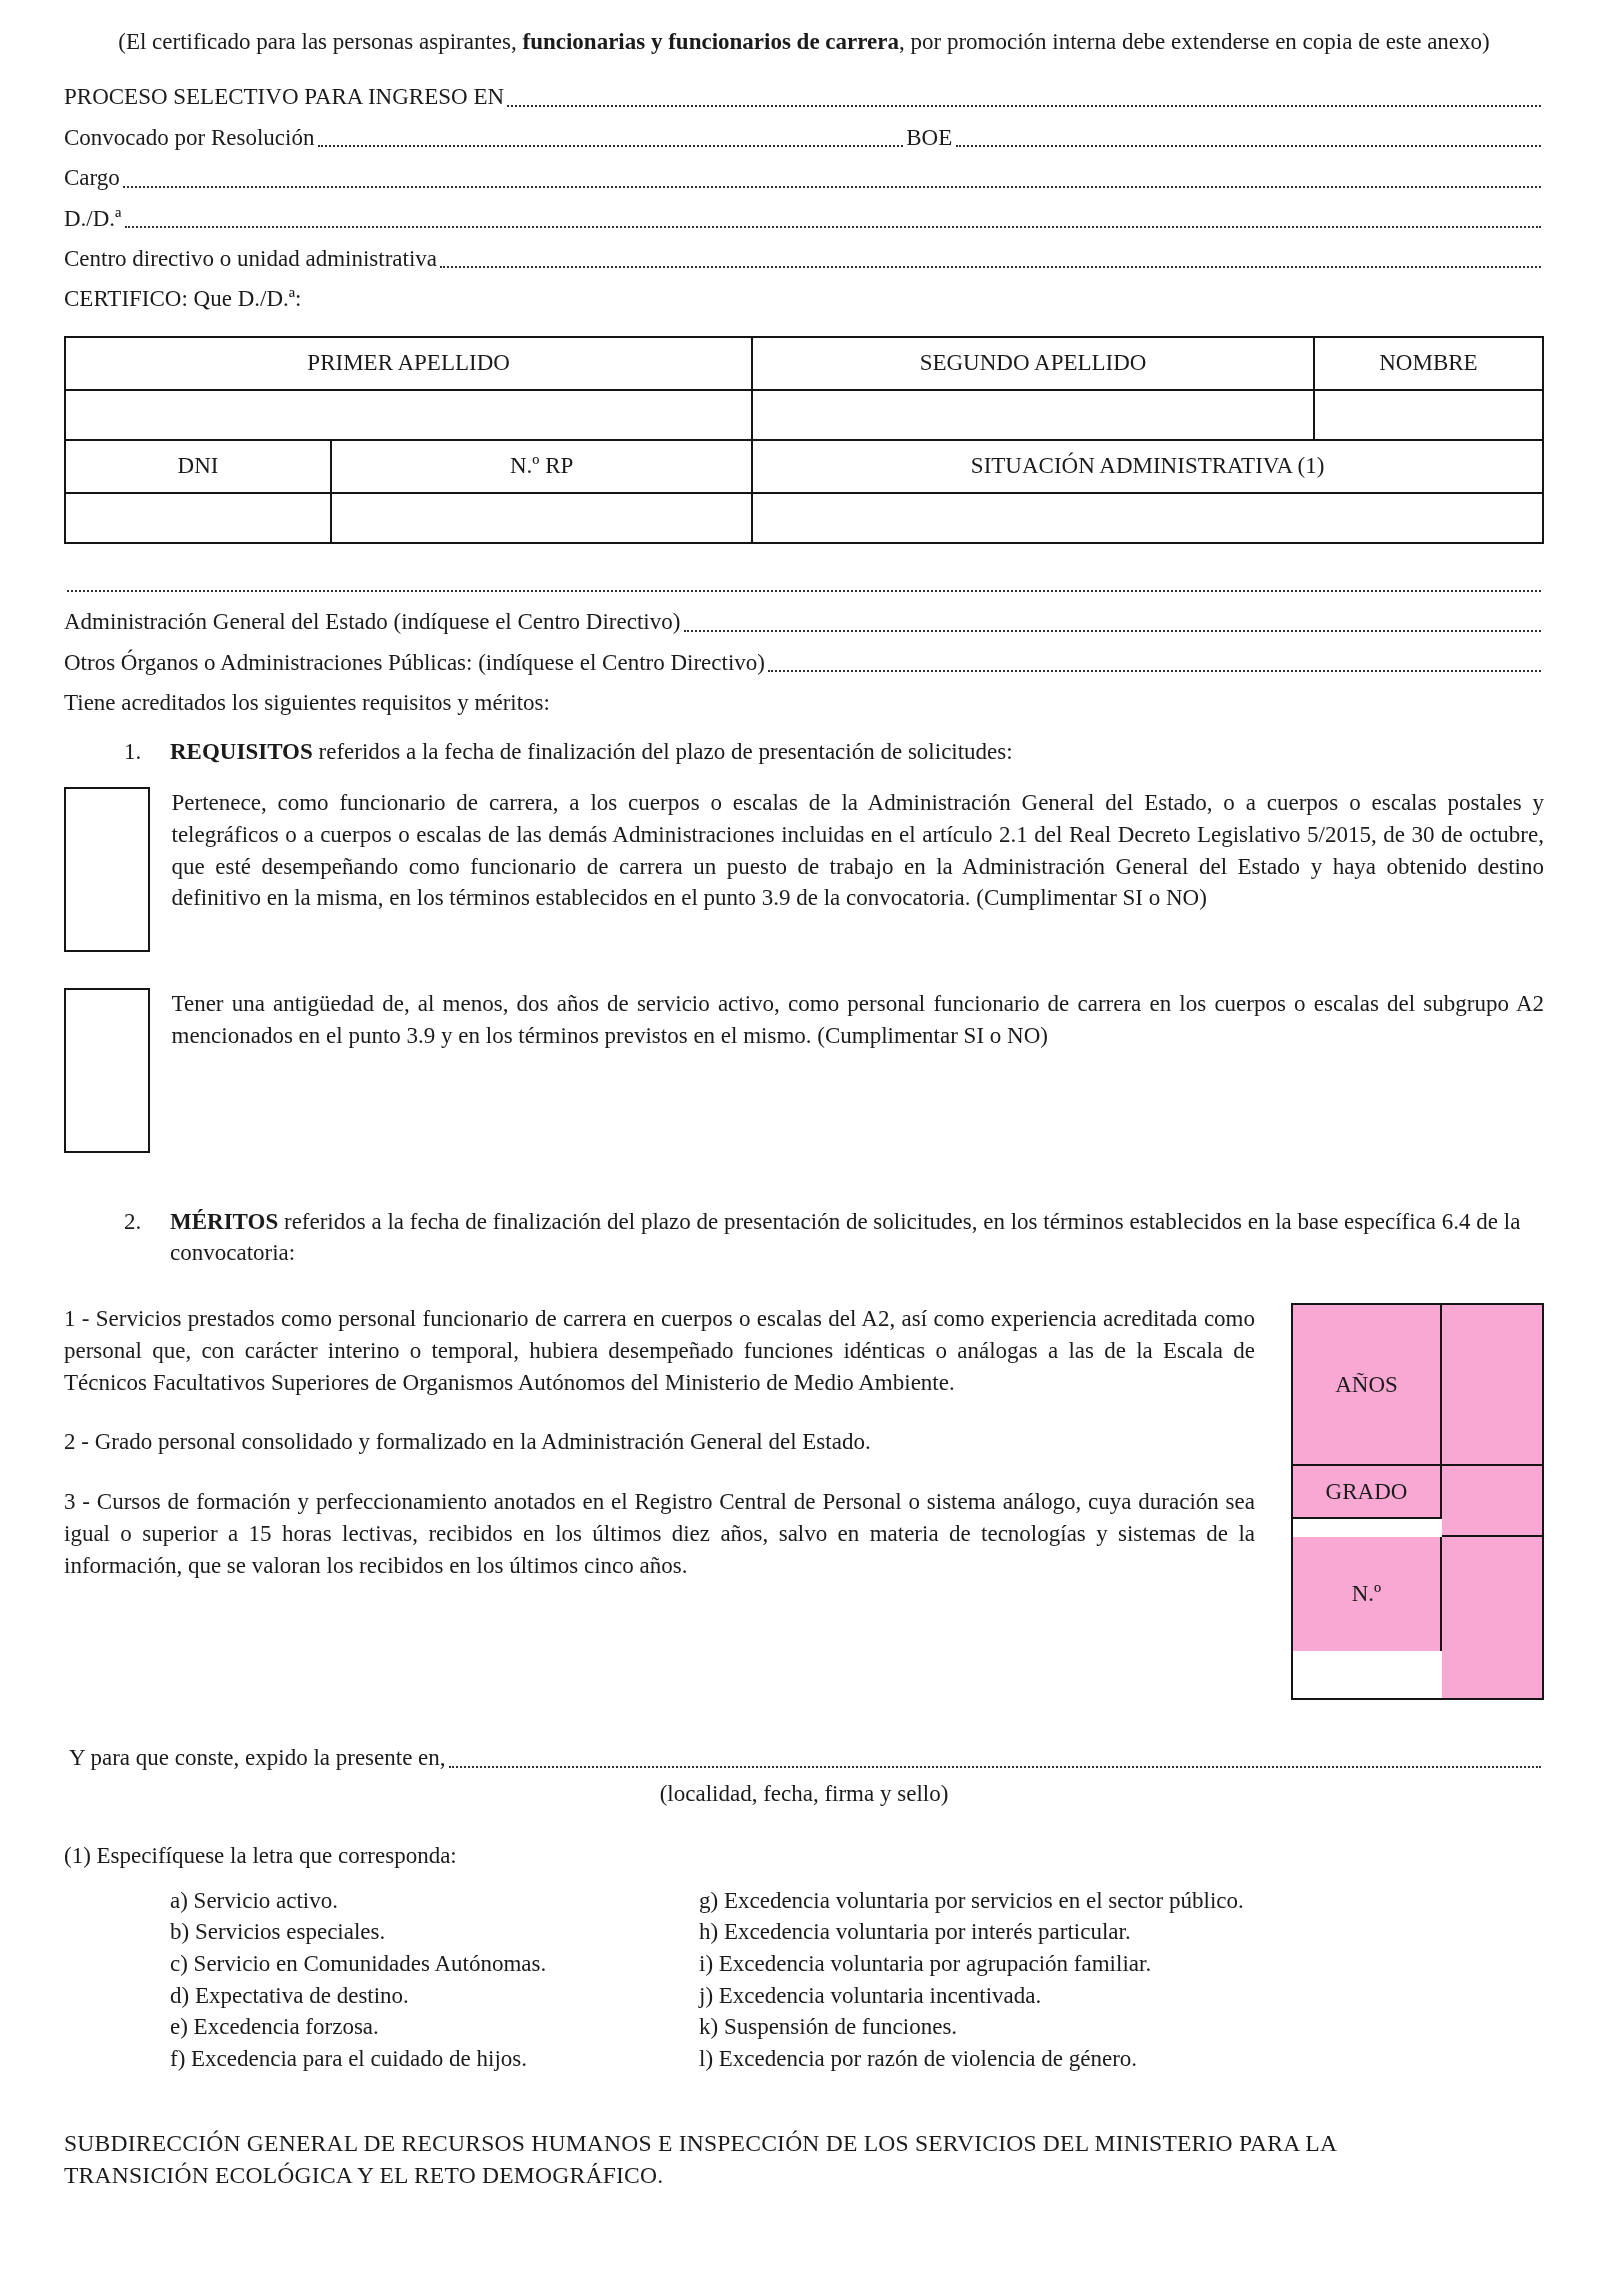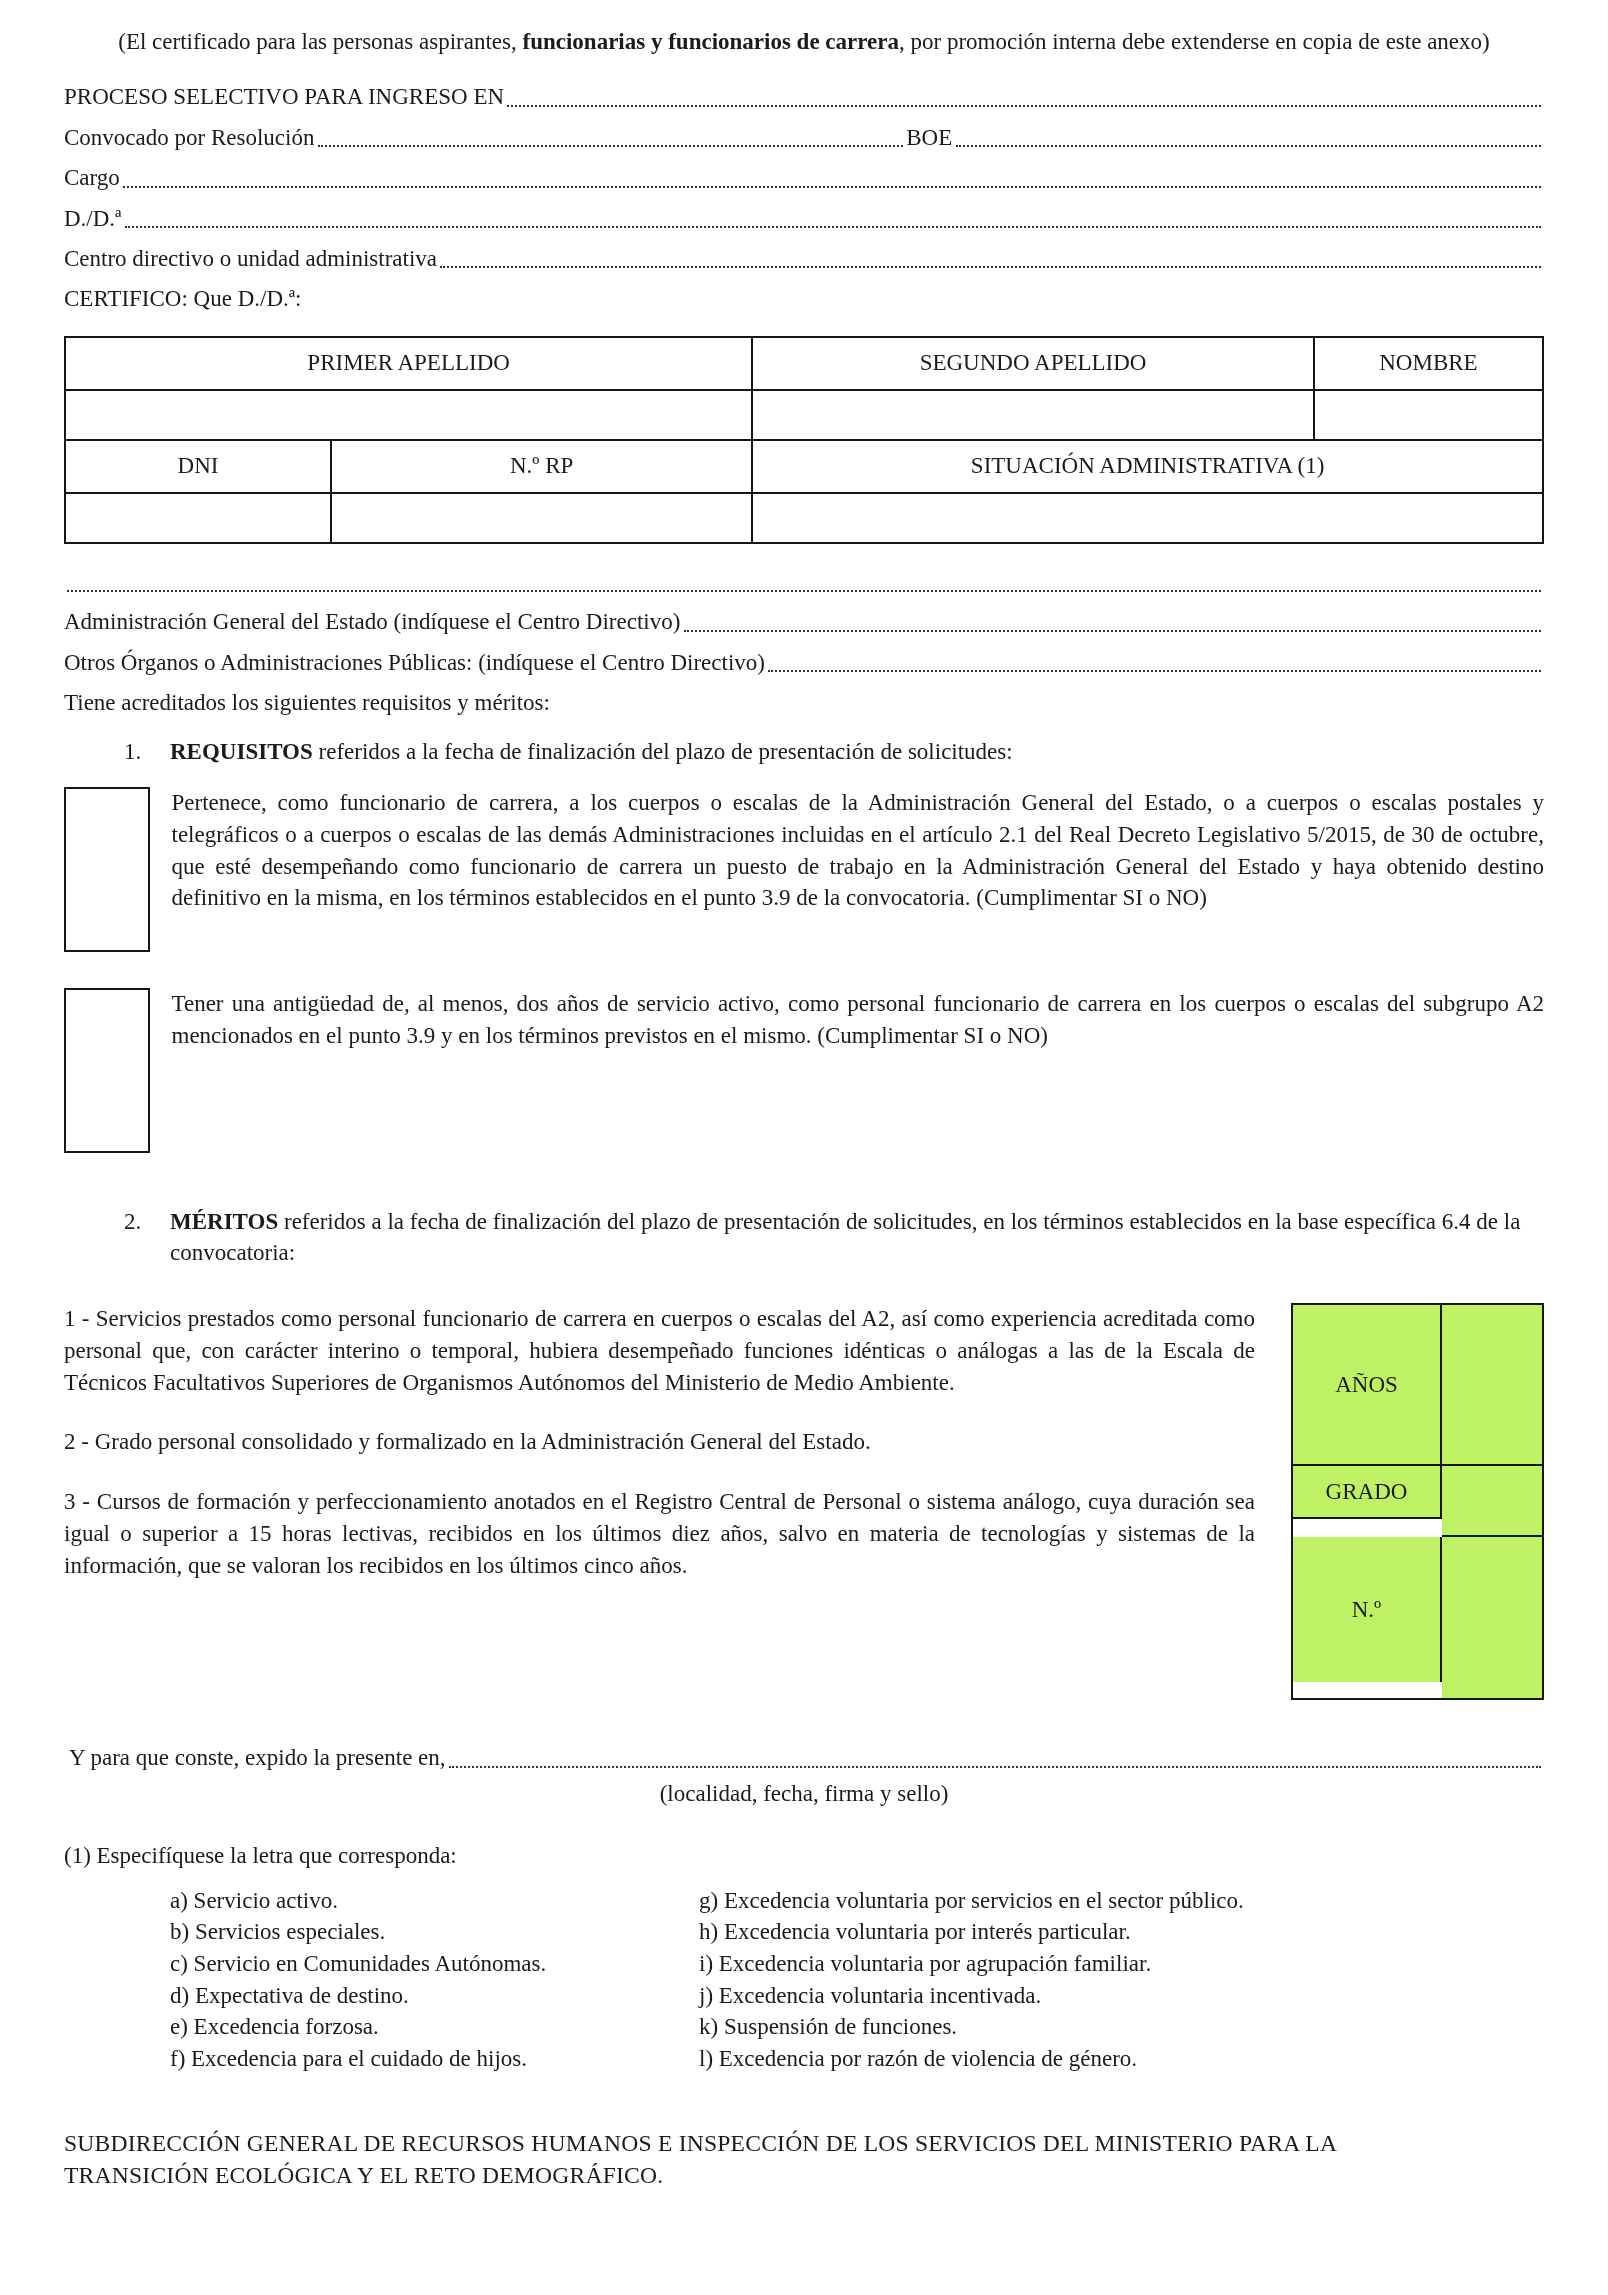--- a/index.html
+++ b/index.html
@@ -112,21 +112,21 @@
     margin-left: 36px;
     display: grid;
     grid-template-columns: 149px 100px;
     border: 2.5px solid #151515;
   }
   .mcell {
     display: flex;
     align-items: center;
     justify-content: center;
     font-size: 23px;
-    background: #bef264;
+    background: #f9a8d4;
   }
   .mcell.rb { border-right: 2.5px solid #151515; }
   .mcell.bb { border-bottom: 2.5px solid #151515; }
 
   
   .closing { padding-left: 5px; margin-bottom: 5px; }
   .subline {
     text-align: center;
     margin-bottom: 33px;
   }
@@ -257,21 +257,21 @@
     <div class="mer-left">
       <div class="mer-p">1 - Servicios prestados como personal funcionario de carrera en cuerpos o escalas del A2, así como experiencia acreditada como personal que, con carácter interino o temporal, hubiera desempeñado funciones idénticas o análogas a las de la Escala de Técnicos Facultativos Superiores de Organismos Autónomos del Ministerio de Medio Ambiente.</div>
       <div class="mer-p">2 - Grado personal consolidado y formalizado en la Administración General del Estado.</div>
       <div class="mer-p">3 - Cursos de formación y perfeccionamiento anotados en el Registro Central de Personal o sistema análogo, cuya duración sea igual o superior a 15 horas lectivas, recibidos en los últimos diez años, salvo en materia de tecnologías y sistemas de la información, que se valoran los recibidos en los últimos cinco años.</div>
     </div>
     <div class="mtable">
       <div class="mcell rb bb" style="height:161px">AÑOS</div>
       <div class="mcell bb" style="height:161px"></div>
       <div class="mcell rb bb" style="height:53px">GRADO</div>
       <div class="mcell bb" style="height:71px"></div>
-      <div class="mcell rb" style="height:145px">N.º</div>
+      <div class="mcell rb" style="height:114px">N.º</div>
       <div class="mcell" style="height:161px"></div>
     </div>
   </div>
 
   <div class="fline closing">
     <span class="lbl">Y para que conste, expido la presente en,</span>
     <span class="leader"></span>
   </div>
   <div class="subline">(localidad, fecha, firma y sello)</div>
 

